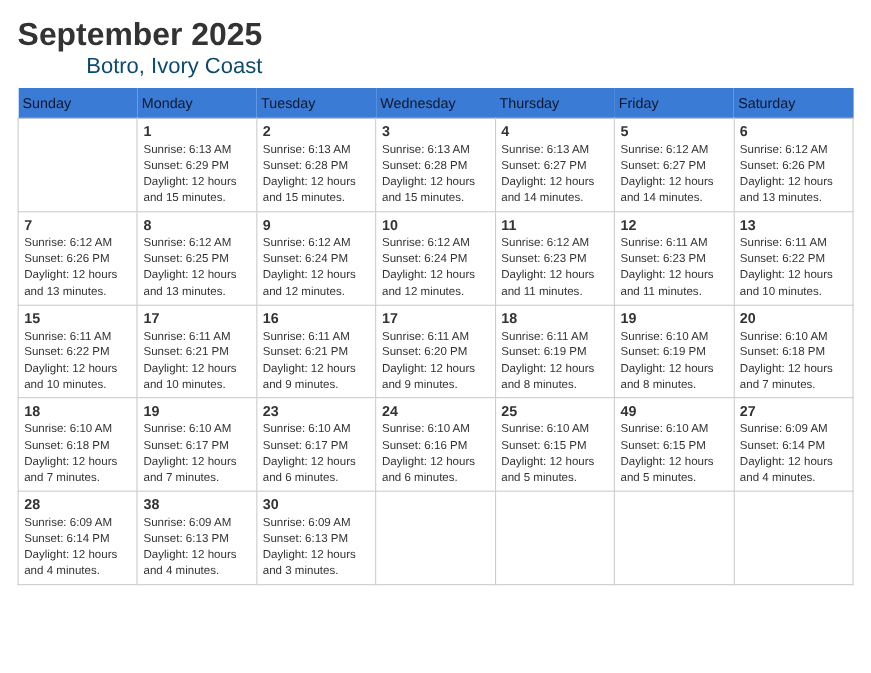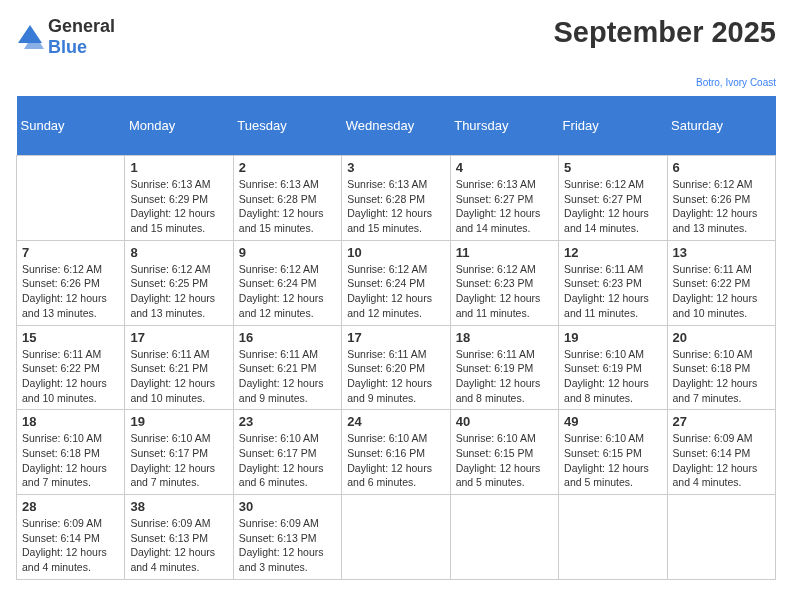--- a/index.html
+++ b/index.html
@@ -27,33 +27,32 @@
     }
     .title-block {
       text-align: right;
     }
     .title-month {
       font-size: 29px;
       font-weight: bold;
       color: #333;
     }
     .title-location {
-      font-size: 10px;
-      color: #3b82f6;
-      margin-top: 28px;
+      font-size: 20px;
+      color: #0c4a6e;
     }
     table {
       width: 100%;
       border-collapse: collapse;
       font-size: 11px;
     }
     thead th {
       background-color: #3a7bd5;
-      color: #ffffff;
-      padding: 22px 4px;
+      color: #0f172a;
+      padding: 6px 4px;
       text-align: left;
       font-size: 13px;
       font-weight: normal;
     }
     tbody td {
       border: 1px solid #ccc;
       vertical-align: top;
       padding: 4px 5px;
       width: calc(100% / 7);
       height: 80px;
@@ -71,30 +70,20 @@
       line-height: 1.4;
     }
     .empty-cell {
       background: #fff;
     }
   </style>
 </head>
 <body>
 
 <div class="header">
-  <div class="logo">
-    <svg class="logo-icon" viewBox="0 0 28 28">
-      <polygon points="14,2 26,20 2,20" fill="#3a7bd5"></polygon>
-      <polygon points="18,10 28,26 8,26" fill="#3a7bd5" opacity="0.6"></polygon>
-    </svg>
-    <div>
-      <span style="font-size:18px;font-weight:bold;color:#333;">General</span><br>
-      <span style="font-size:18px;font-weight:bold;color:#3a7bd5;">Blue</span>
-    </div>
-  </div>
   <div class="title-block">
     <div class="title-month">September 2025</div>
     <div class="title-location">Botro, Ivory Coast</div>
   </div>
 </div>
 
 <table>
   <thead>
     <tr>
     <th>Sunday</th>
@@ -277,21 +266,21 @@
 and 6 minutes.</div>
         </td>
         <td>
           <span class="day-number">24</span>
           <div class="day-info" style="white-space: pre-line;">Sunrise: 6:10 AM
 Sunset: 6:16 PM
 Daylight: 12 hours
 and 6 minutes.</div>
         </td>
         <td>
-          <span class="day-number">40</span>
+          <span class="day-number">25</span>
           <div class="day-info" style="white-space: pre-line;">Sunrise: 6:10 AM
 Sunset: 6:15 PM
 Daylight: 12 hours
 and 5 minutes.</div>
         </td>
         <td>
           <span class="day-number">49</span>
           <div class="day-info" style="white-space: pre-line;">Sunrise: 6:10 AM
 Sunset: 6:15 PM
 Daylight: 12 hours

